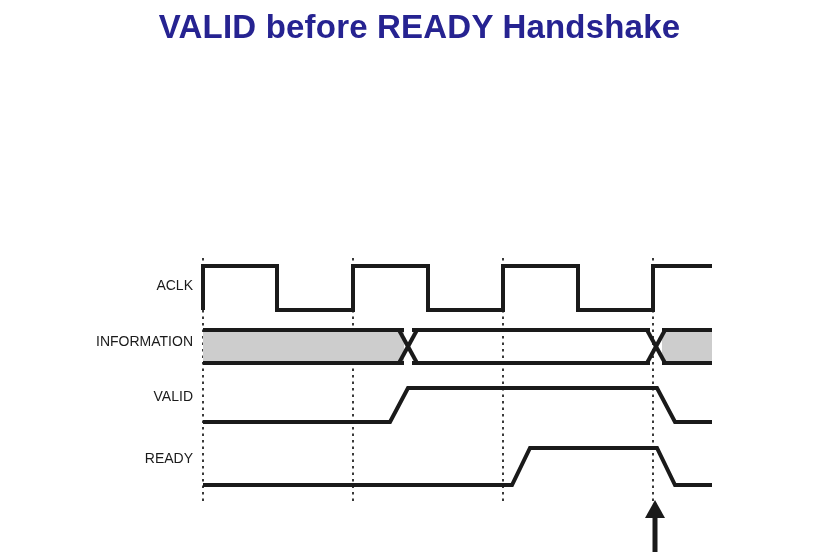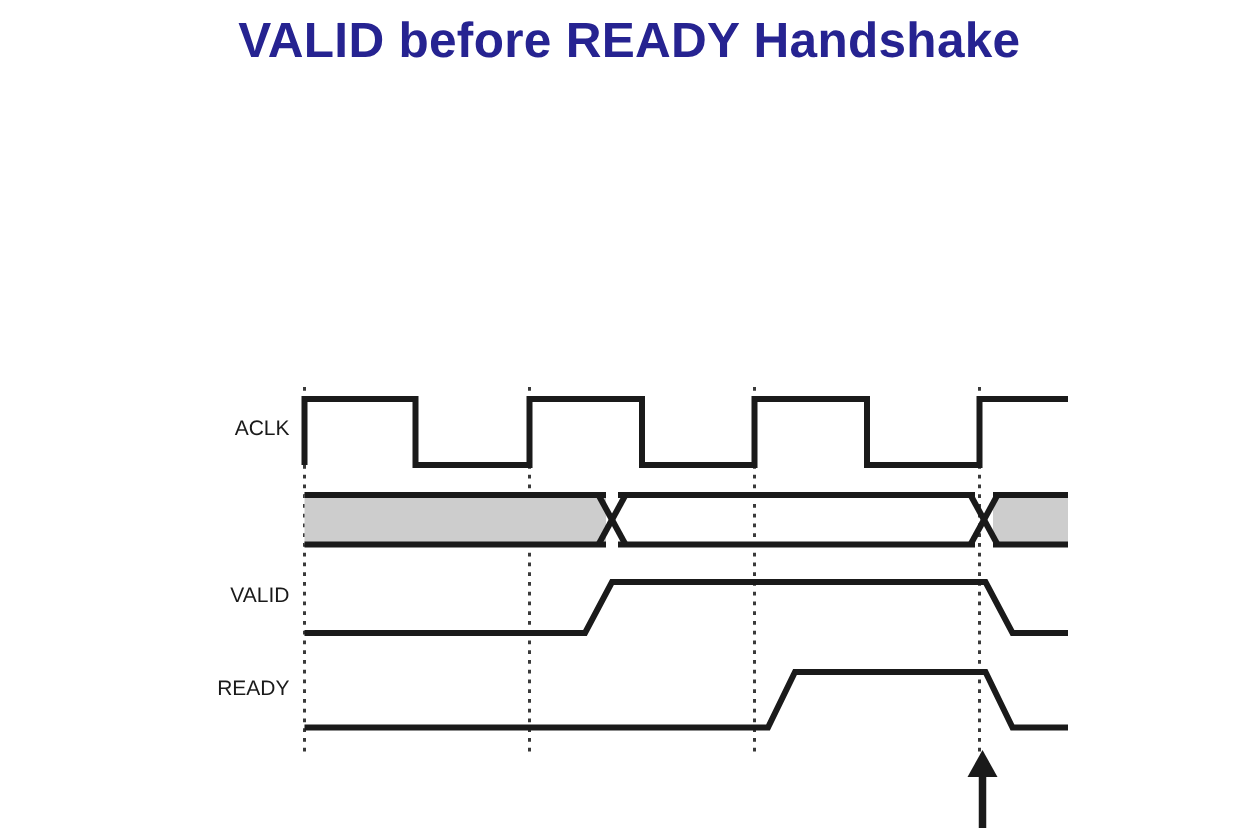--- a/index.html
+++ b/index.html
@@ -64,20 +64,21 @@
   }
 </style>
 </head>
 <body>
 
 <div id="page">
 
   <div id="title">VALID before READY Handshake</div>
 
   <div class="sig-label" id="label-aclk">ACLK</div>
+  <div class="sig-label" id="label-information">INFORMATION</div>
   <div class="sig-label" id="label-ready">READY</div>
   <div class="sig-label" id="label-valid">VALID</div>
 
   <svg id="diagram" viewBox="0 0 839 552" width="839" height="552">
 
     <g id="guide-lines">
         <line x1="203" y1="258" x2="203" y2="502" stroke="#3a3a3a" stroke-width="2" stroke-dasharray="2.5 4" stroke-linecap="butt"></line>
         <line x1="353" y1="258" x2="353" y2="502" stroke="#3a3a3a" stroke-width="2" stroke-dasharray="2.5 4" stroke-linecap="butt"></line>
         <line x1="503" y1="258" x2="503" y2="502" stroke="#3a3a3a" stroke-width="2" stroke-dasharray="2.5 4" stroke-linecap="butt"></line>
         <line x1="653" y1="258" x2="653" y2="502" stroke="#3a3a3a" stroke-width="2" stroke-dasharray="2.5 4" stroke-linecap="butt"></line>

